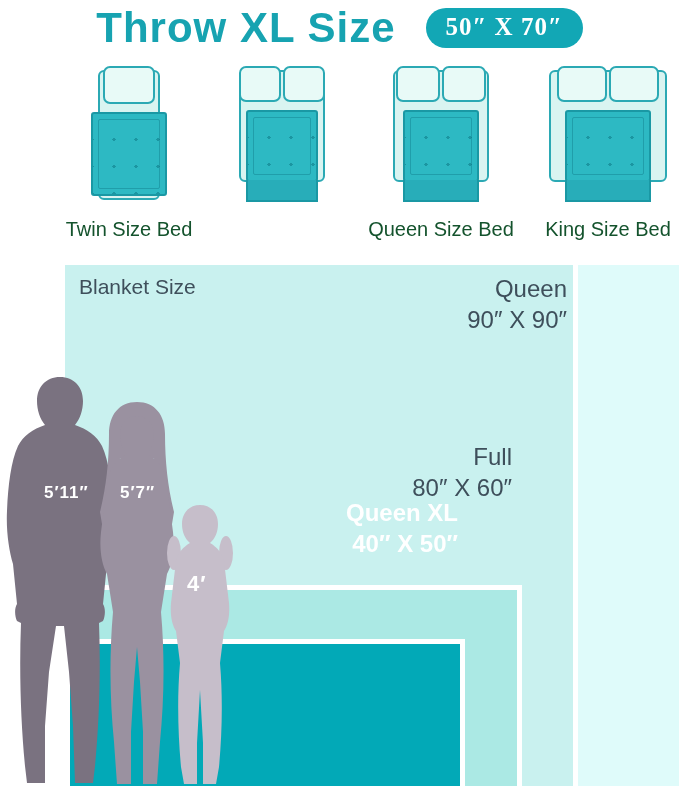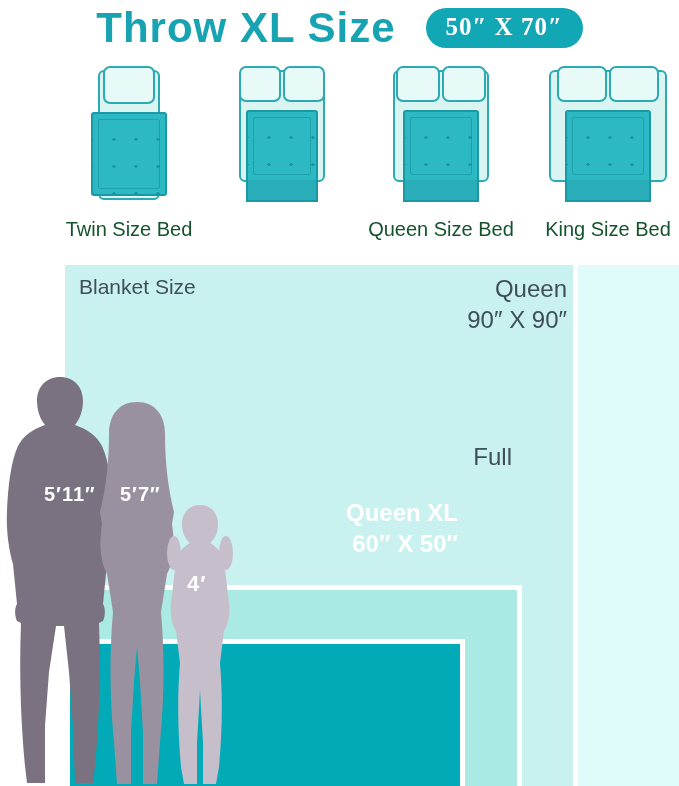--- a/index.html
+++ b/index.html
@@ -68,21 +68,21 @@
   .size-lbl-queen { top:8px;   left:352px; width:150px; text-align:right; }
   .size-lbl-king  { top:8px;   left:513px; width:101px; text-align:center; }
   .size-lbl-twin  { top:176px; left:300px; width:147px; text-align:right; }
   .size-lbl-throw { top:232px; left:245px; width:148px; text-align:right; color:#fff; font-weight:700; }
 
   
   .person { position:absolute; }
   .person-man   { left:2px;   top:376px; }
   .person-woman { left:86px;  top:402px; }
   .person-girl  { left:160px; top:503px; }
-  .height-lbl { position:absolute; color:#fff; font-weight:700; font-size:20px; letter-spacing:1px; }
+  .height-lbl { position:absolute; color:#fff; font-weight:700; font-size:17px; letter-spacing:1px; }
   .height-lbl-man   { left:44px;  top:483px; }
   .height-lbl-woman { left:120px; top:483px; }
   .height-lbl-girl  { left:187px; top:571px; font-size:22px; }
 </style>
 </head>
 <body>
 
 <div class="canvas">
 
   <div class="header">
@@ -140,24 +140,25 @@
     <div class="chart-heading">Blanket Size</div>
 
     <div class="size-lbl size-lbl-queen">
       <div>Queen</div>
       <div>90″ X 90″</div>
     </div>
     <div class="size-lbl size-lbl-king">
     </div>
     <div class="size-lbl size-lbl-twin">
       <div>Full</div>
+      <div>80″ X 60″</div>
     </div>
     <div class="size-lbl size-lbl-throw">
       <div>Queen XL</div>
-      <div>60″ X 50″</div>
+      <div>40″ X 50″</div>
     </div>
   </div>
 
   <svg class="person person-man" width="116" height="410" viewBox="0 0 116 410">
     <path fill="#7a7280" d="M58,1 C44,1 35,11 35,25 C35,34 38,43 43,49 C31,53 21,60 16,70
       C9,85 6,110 5,135 C4,155 7,175 11,188 L15,228 C12,233 13,241 15,245 L19,247
       C17,298 19,348 23,390 L25,407 L43,407 L43,350 L47,296 L54,250 L62,250 L67,296 L71,350
       L73,407 L91,407 L93,390 C97,348 99,298 97,247 L101,245 C103,241 104,233 101,228
       L105,188 C109,175 112,155 111,135 C110,110 107,85 100,70 C95,60 85,53 73,49
       C78,43 81,34 81,25 C81,11 72,1 58,1 Z"></path>

